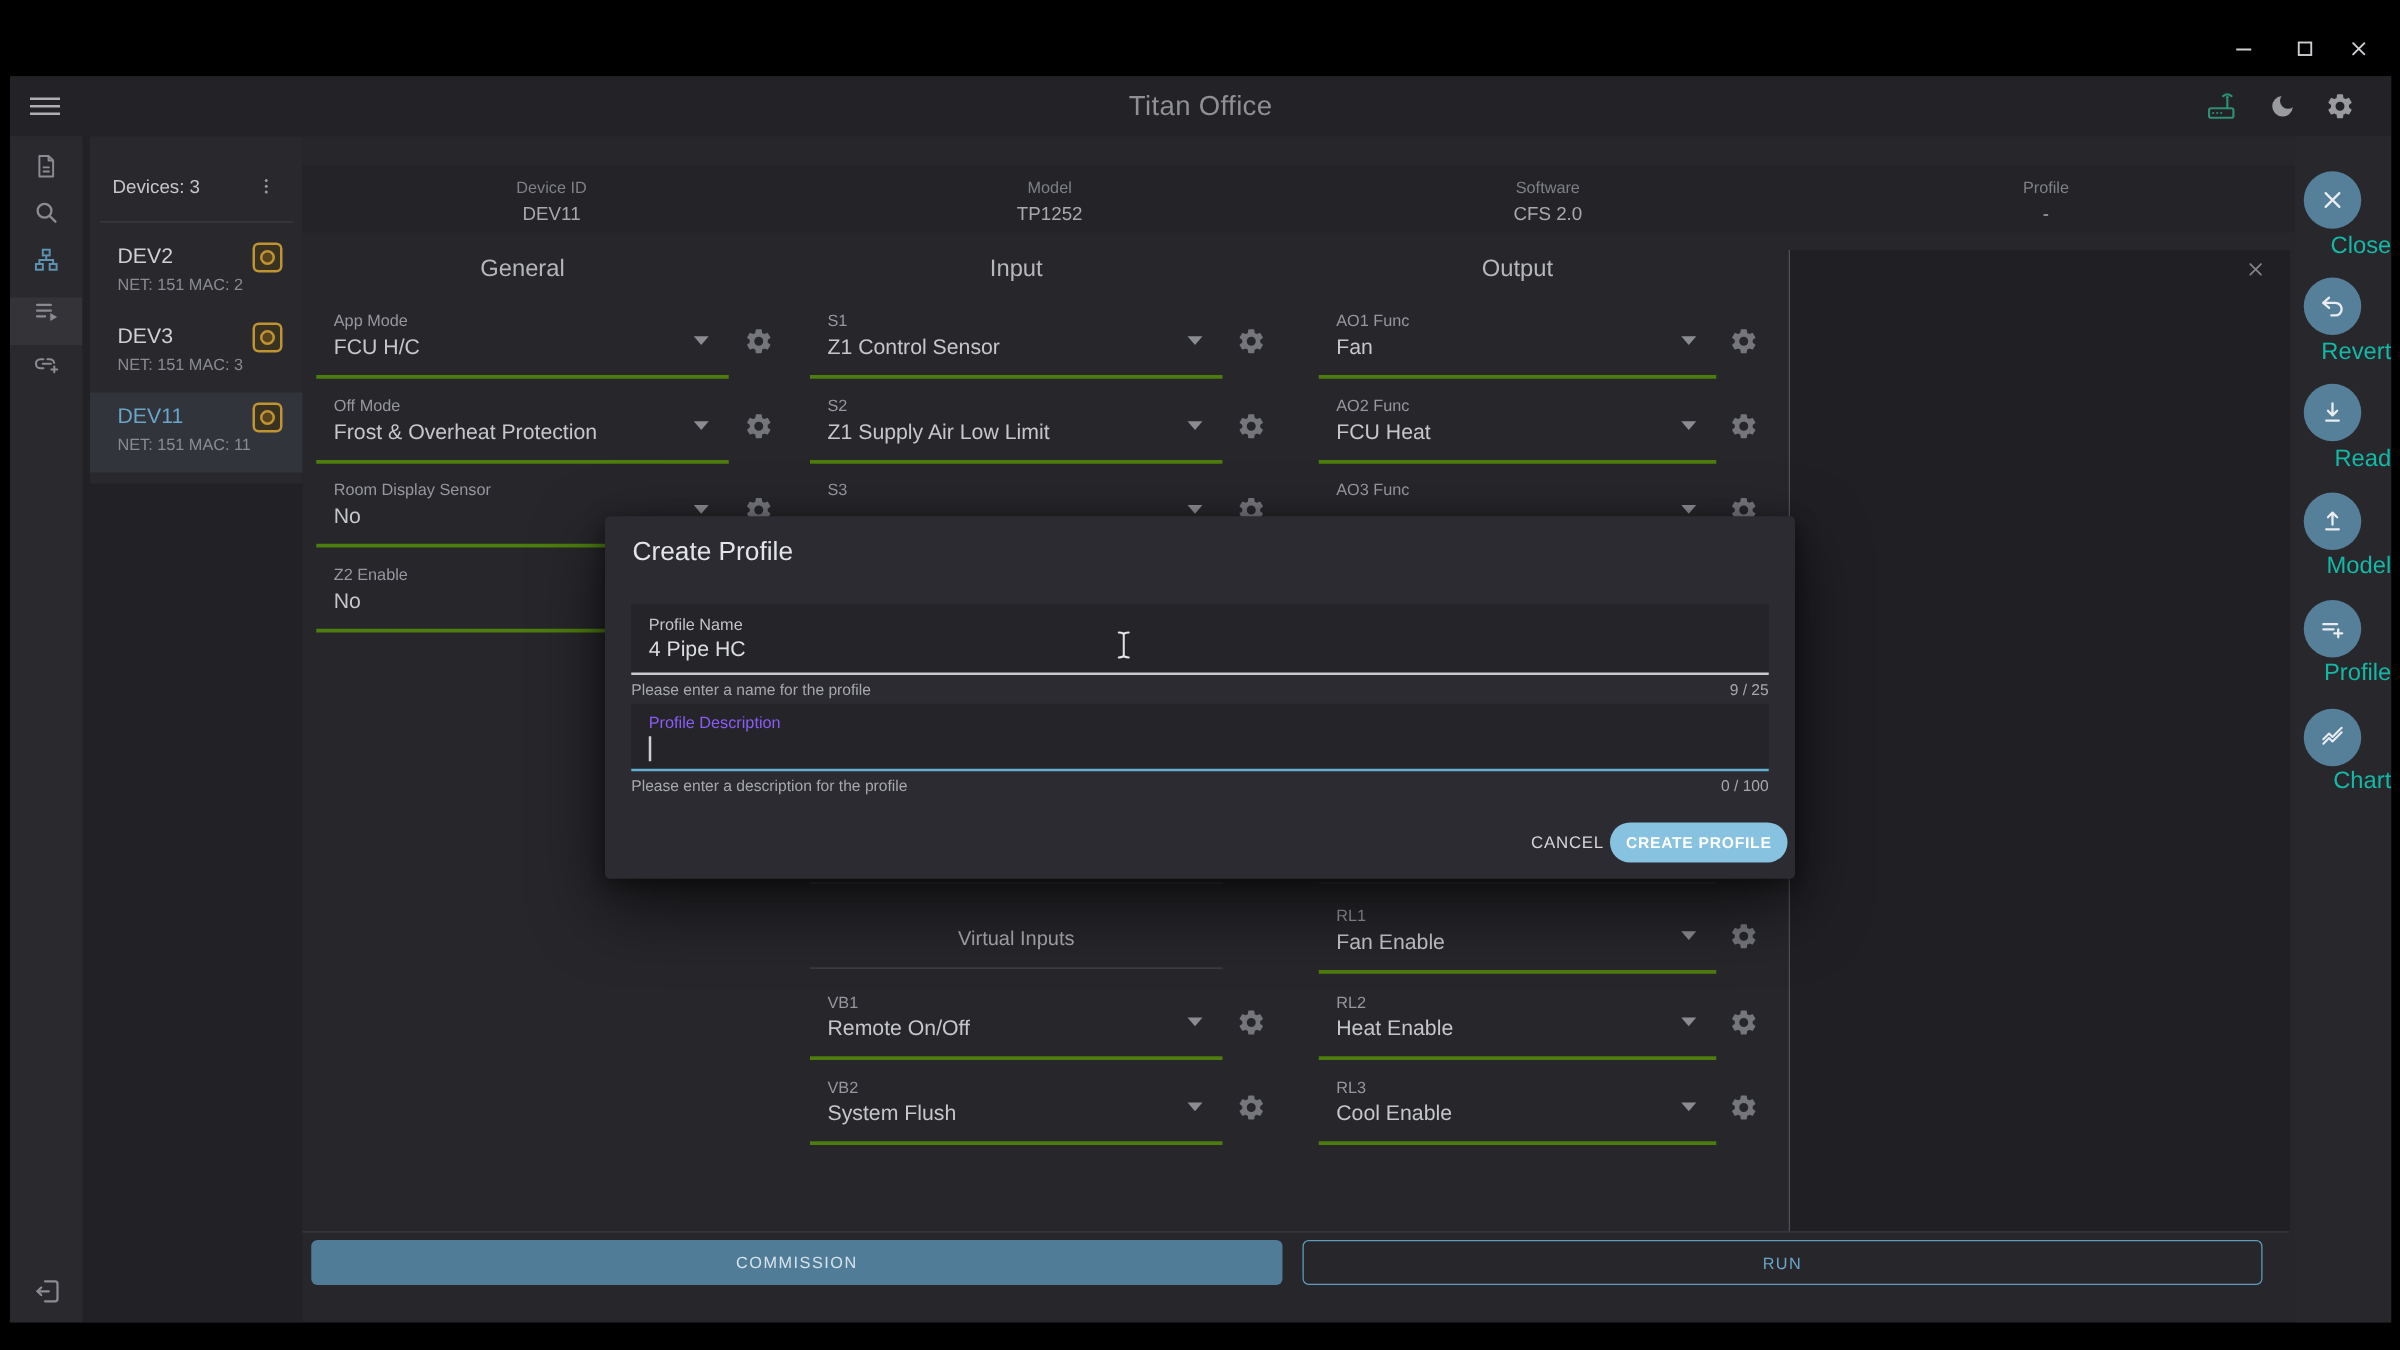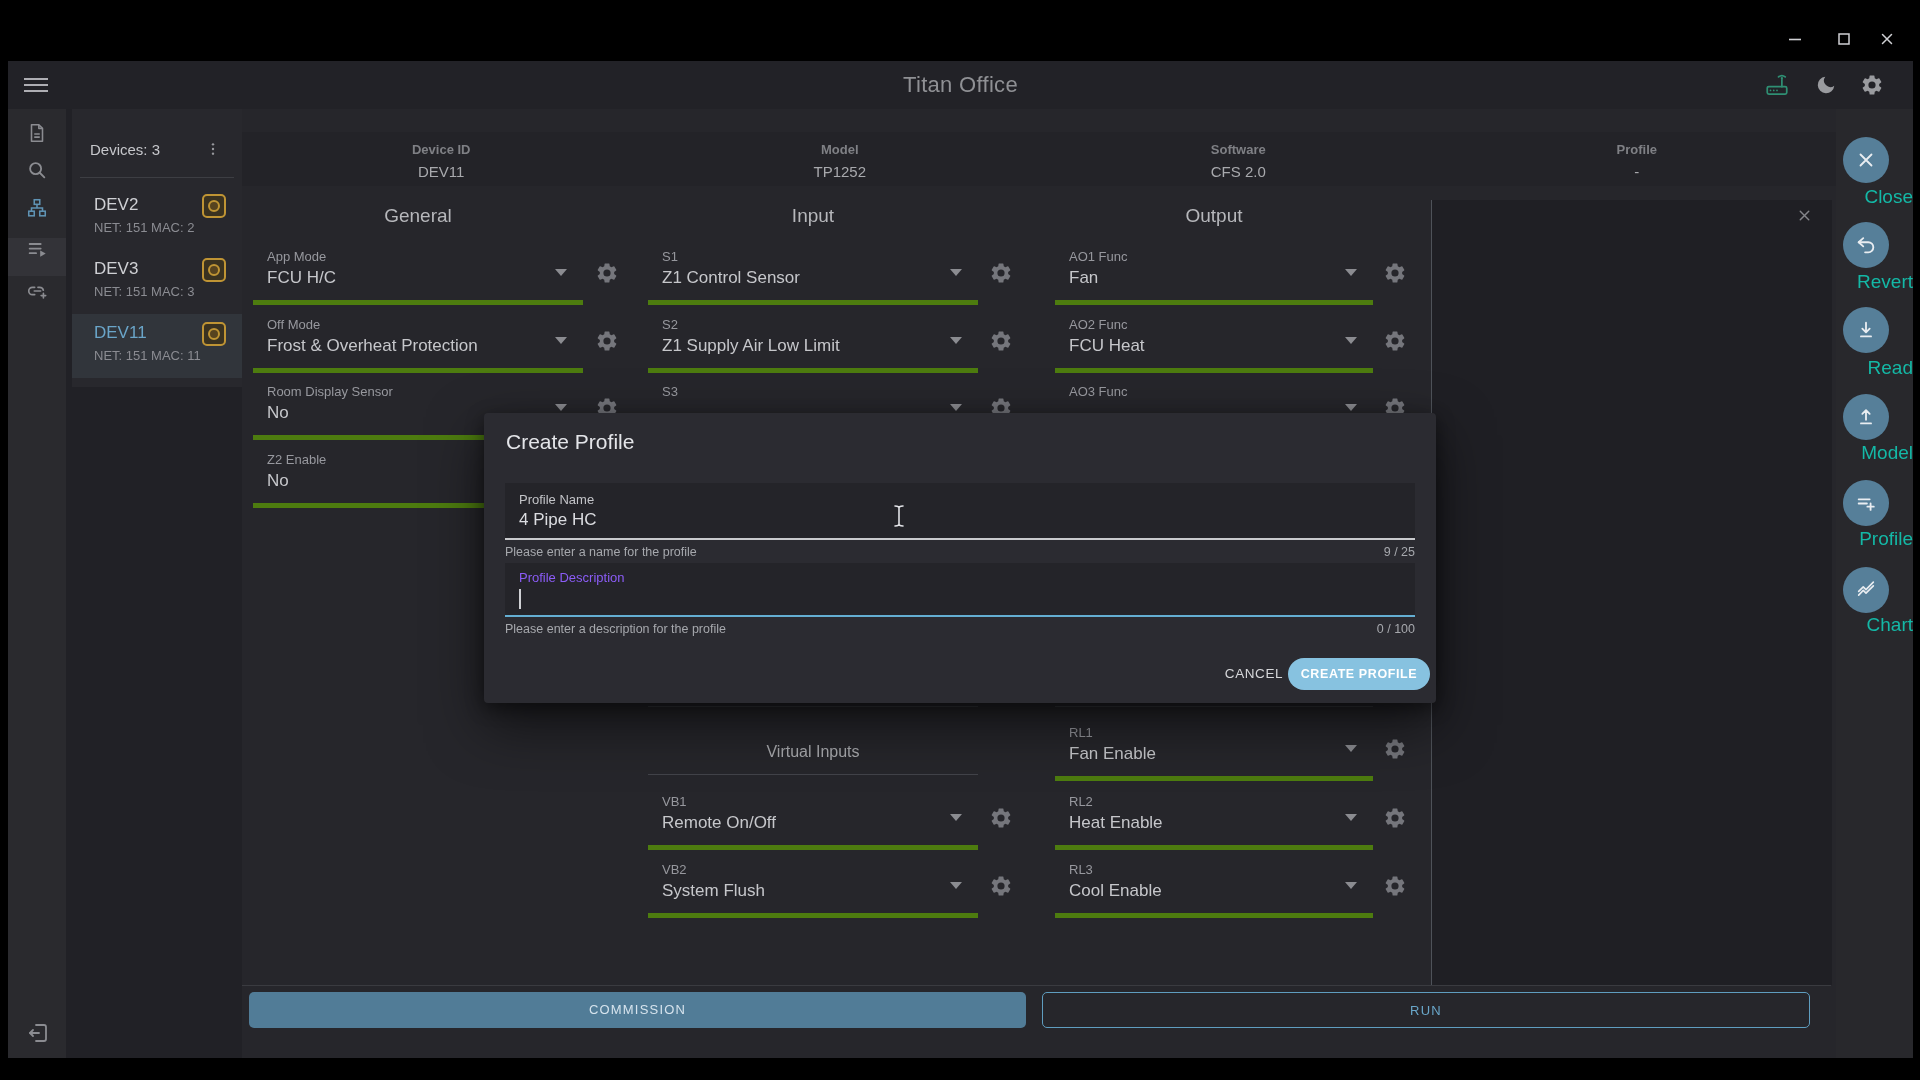--- a/index.html
+++ b/index.html
@@ -28,28 +28,28 @@
   .devrow.sel{background:#31353b;}
   .devname{position:absolute;left:22px;top:9px;font-size:17px;color:#cfd0d4;white-space:nowrap;}
   .devrow.sel .devname{color:#6aa5c9;}
   .devdetail{position:absolute;left:22px;top:34px;font-size:13px;color:#8b8c92;white-space:nowrap;}
   .badge{position:absolute;left:130px;top:8px;width:20px;height:20px;border:2px solid #bf9434;border-radius:5px;background:#3a3220;}
   .badge i{position:absolute;left:4px;top:4px;width:8px;height:8px;border:2px solid #bf9434;border-radius:50%;background:#57431f;}
 
   
   .strip{position:absolute;left:234px;top:71px;width:1594px;height:54px;background:#232328;display:flex;}
   .stripcell{flex:1;position:relative;text-align:center;}
-  .striplb{position:absolute;left:0;top:10px;width:100%;font-size:13px;color:#7f8085;font-weight:bold;}
+  .striplb{position:absolute;left:0;top:10px;width:100%;font-size:13px;color:#7f8085;}
   .stripvl{position:absolute;left:0;top:31px;width:100%;font-size:15px;color:#a8a9ad;}
 
   .sectitle{position:absolute;top:144px;text-align:center;font-size:19px;color:#b6b7bb;}
   .settings-panel{position:absolute;left:1423px;top:139px;width:400px;height:785px;background:#1f1f24;border-left:1px solid rgba(150,160,170,.4);}
 
   
-  .field{position:absolute;height:60px;border-bottom:5px solid #4d7c0f;}
+  .field{position:absolute;height:60px;border-bottom:3px solid #4d7c0f;}
   .flabel{position:absolute;left:14px;top:9px;font-size:13px;color:#97989e;white-space:nowrap;}
   .fvalue{position:absolute;left:14px;top:28px;font-size:17px;color:#c6c7cb;white-space:nowrap;}
   .chev{position:absolute;right:16px;top:29px;width:0;height:0;border-left:6px solid transparent;border-right:6px solid transparent;border-top:7px solid #8b8c91;}
   .gearbtn{position:absolute;width:24px;height:24px;color:#75767c;}
   .ghostline{position:absolute;height:1px;background:#3c3d43;}
   .vtitle{position:absolute;text-align:center;font-size:16px;color:#a9aaae;}
 
   
   .footline{position:absolute;left:234px;top:924px;width:1589px;height:1px;background:#3a3b40;}
   .btn-commission{position:absolute;left:241px;top:931px;width:777px;height:36px;background:#517c97;border-radius:5px;

